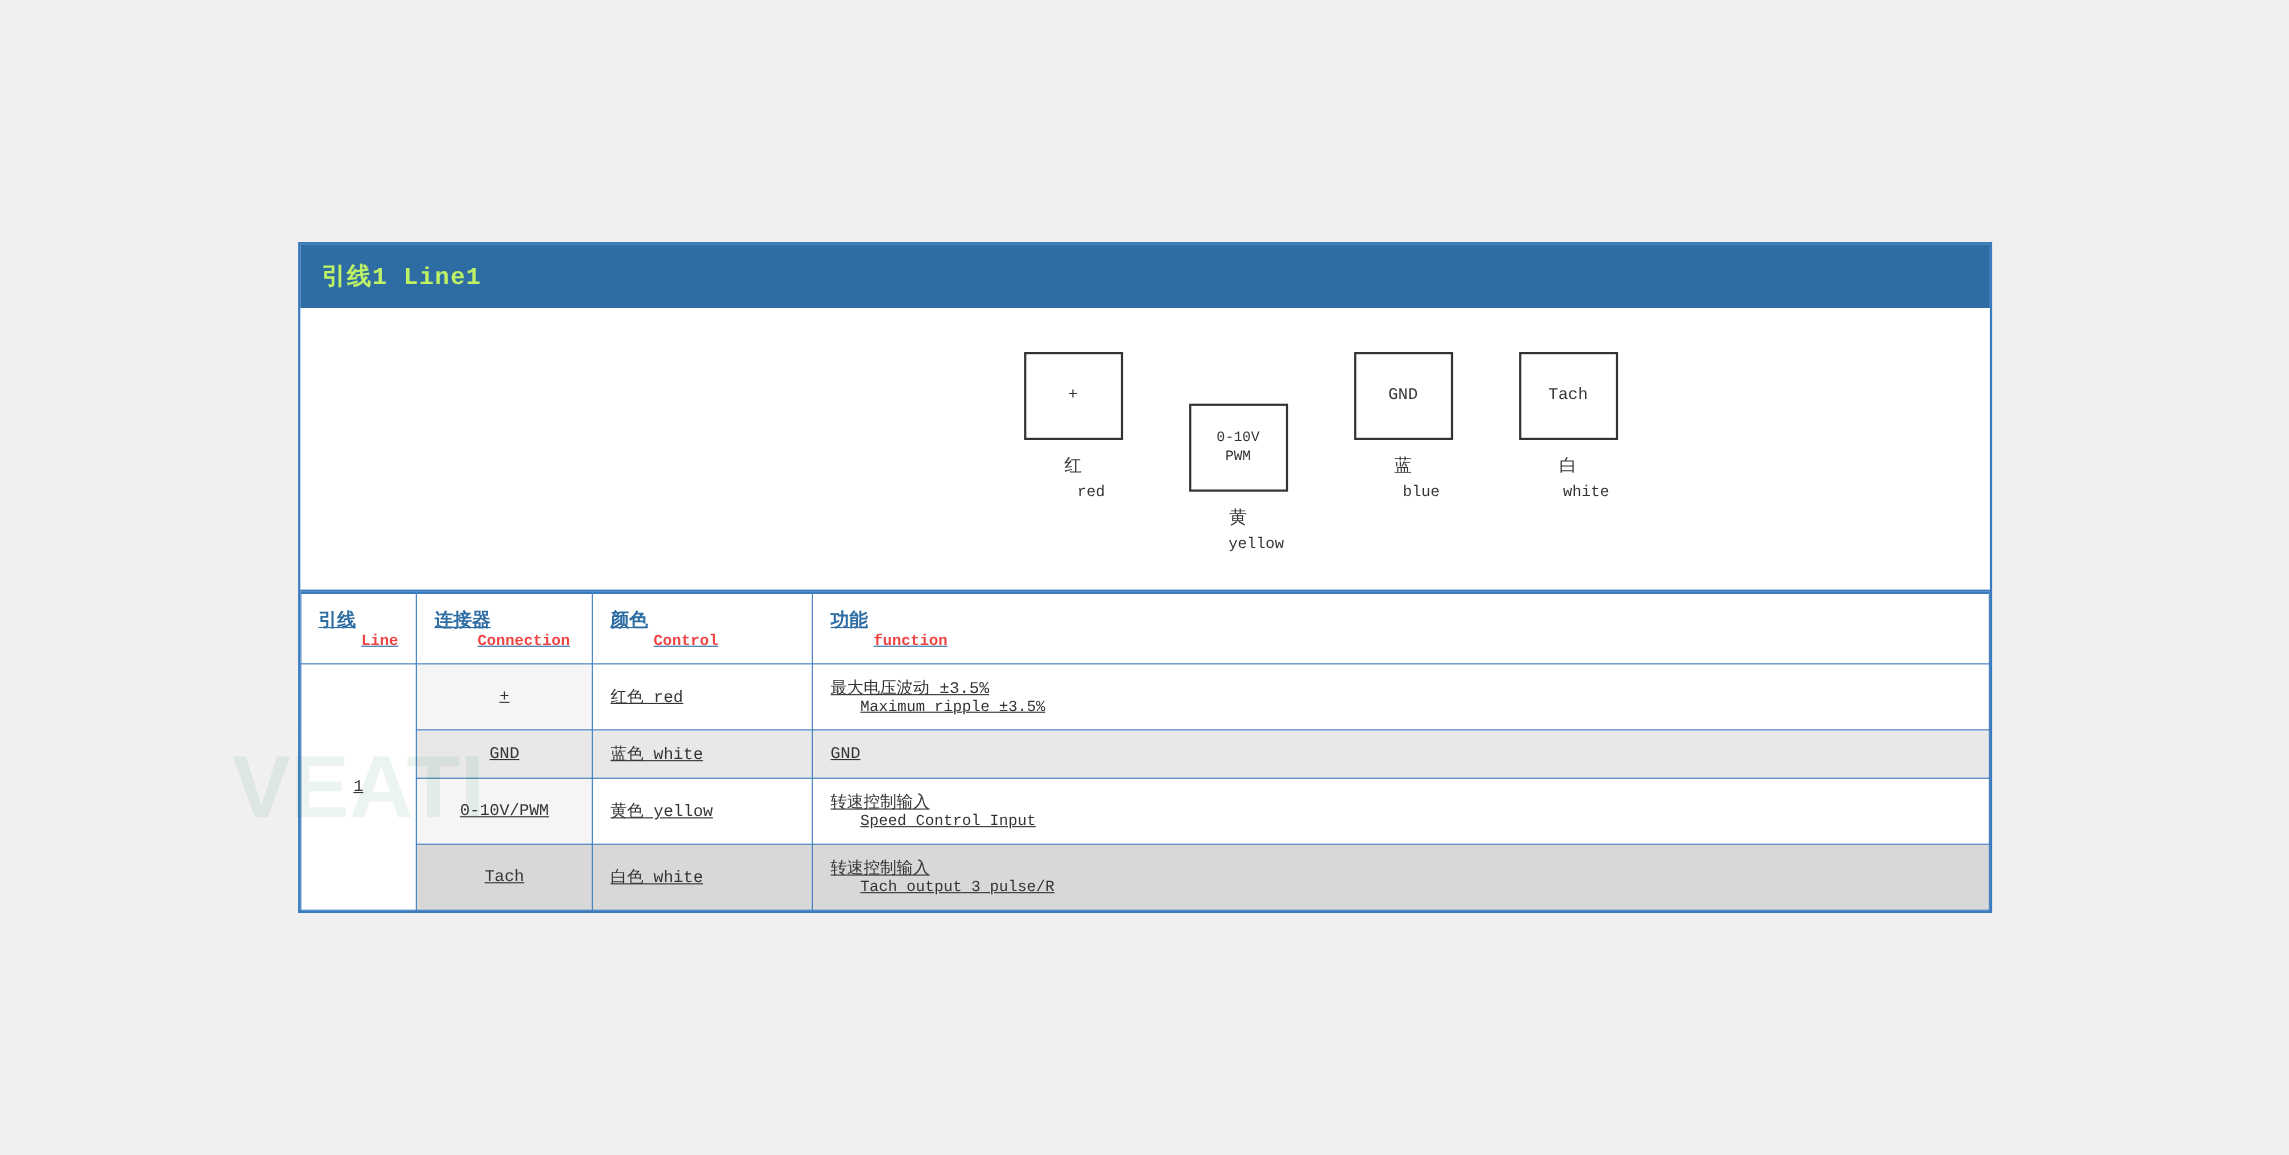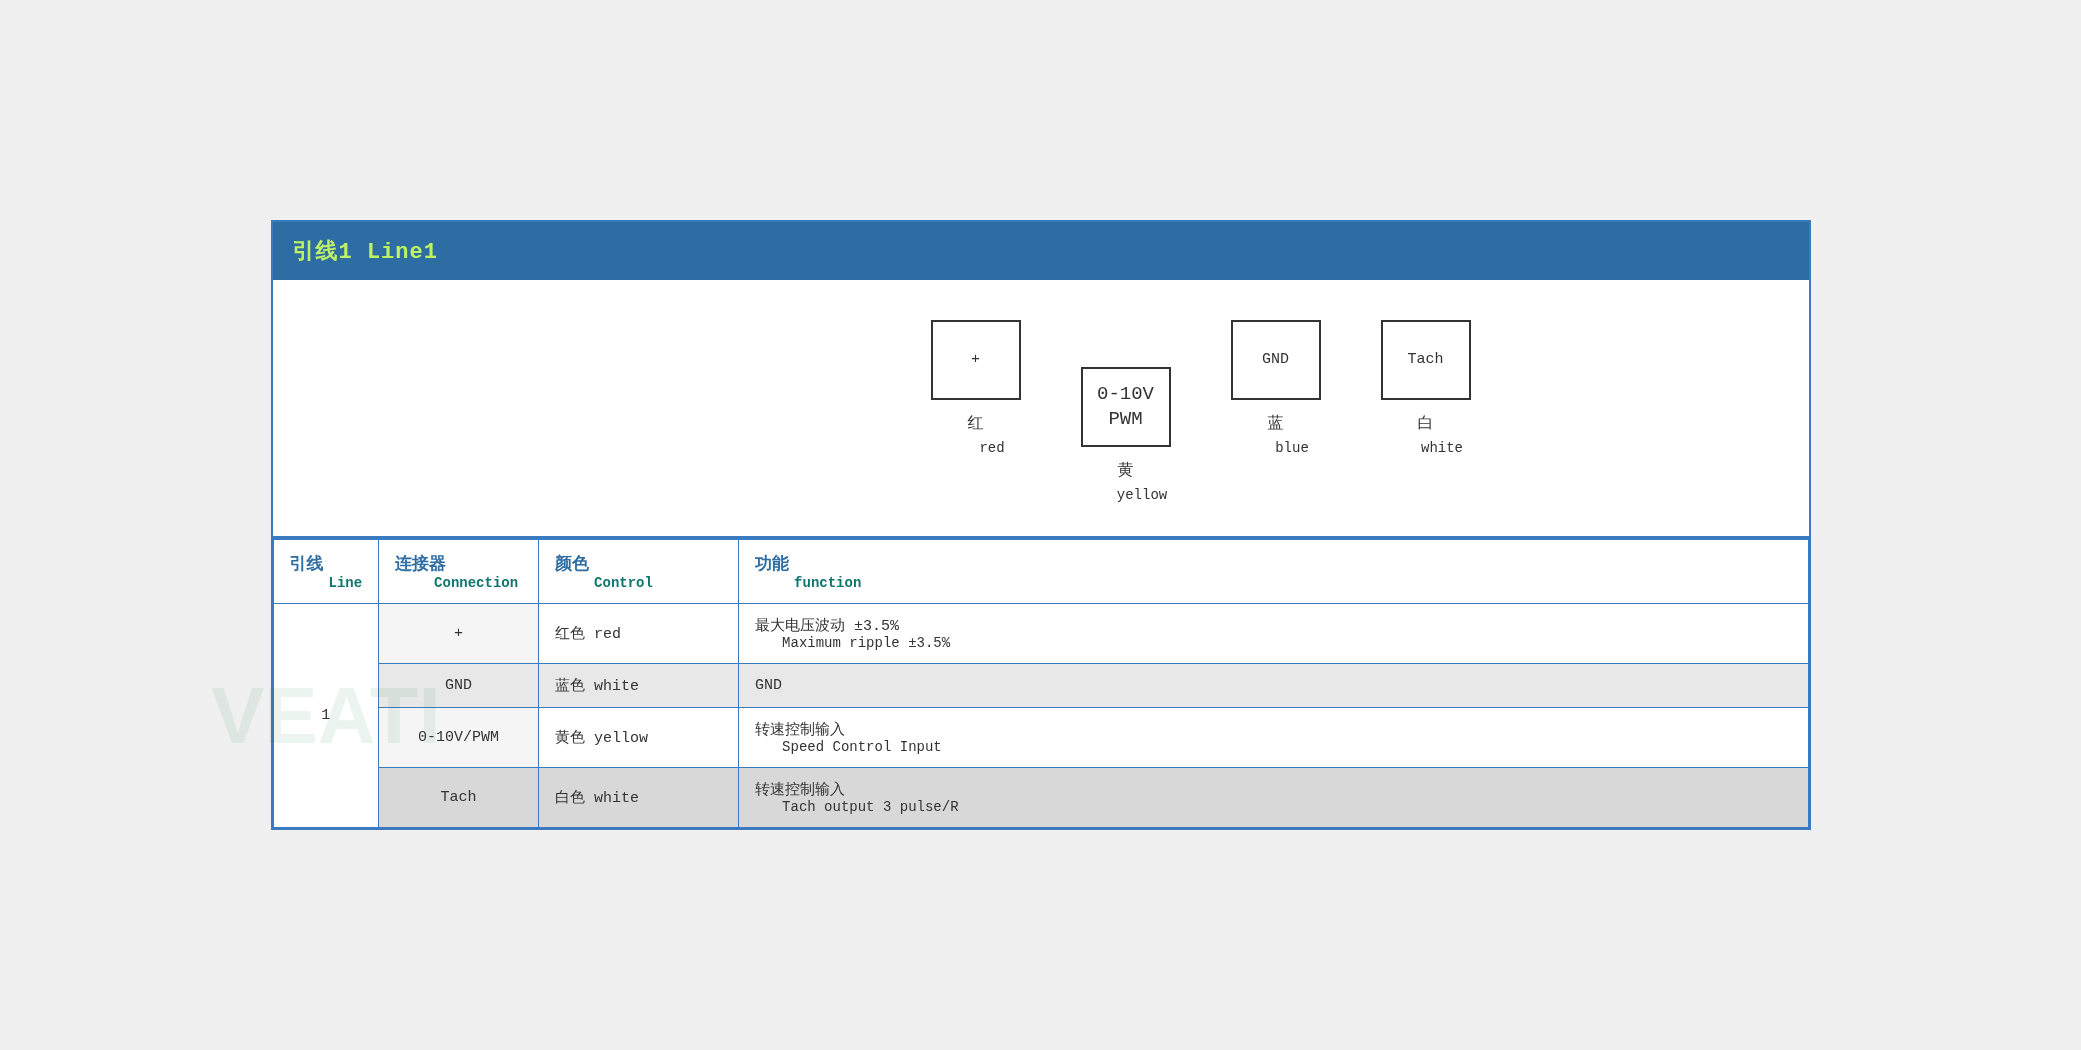--- a/index.html
+++ b/index.html
@@ -89,40 +89,41 @@
     .data-table {
       width: 100%;
       border-collapse: collapse;
     }
 
     .data-table td, .data-table th {
       border: 1px solid #3a7abf;
       padding: 12px 16px;
       vertical-align: middle;
       font-family: 'Courier New', Courier, monospace;
+      text-decoration: underline;
     }
 
     .header-row td {
       background: #ffffff;
       color: #2e6da4;
       font-size: 17px;
       font-weight: bold;
       border-top: 2px solid #3a7abf;
     }
 
     .header-row .zh-label {
       display: block;
       font-size: 17px;
       color: #2e6da4;
     }
 
     .header-row .en-label {
       display: block;
       font-size: 14px;
-      color: #0f766e;
+      color: #ef4444;
       padding-left: 39px;
     }
 
     .data-row td {
       font-size: 15px;
       color: #333;
     }
 
     .data-row .zh-text {
       display: block;
@@ -203,21 +204,21 @@
 
       <div class="connector-item">
         <div class="connector-box">+</div>
         <div class="connector-label">
           <span class="zh">红</span>
           <span class="en">red</span>
         </div>
       </div>
 
       <div class="connector-item">
-        <div class="connector-box" style="font-size:19px; text-align:center; line-height:1.3;margin-top:47px;">0-10V<br>PWM</div>
+        <div class="connector-box" style="font-size:13px; text-align:center; line-height:1.3;margin-top:47px;">0-10V<br>PWM</div>
         <div class="connector-label">
           <span class="zh">黄</span>
           <span class="en">yellow</span>
         </div>
       </div>
 
       <div class="connector-item">
         <div class="connector-box">GND</div>
         <div class="connector-label">
           <span class="zh">蓝</span>

